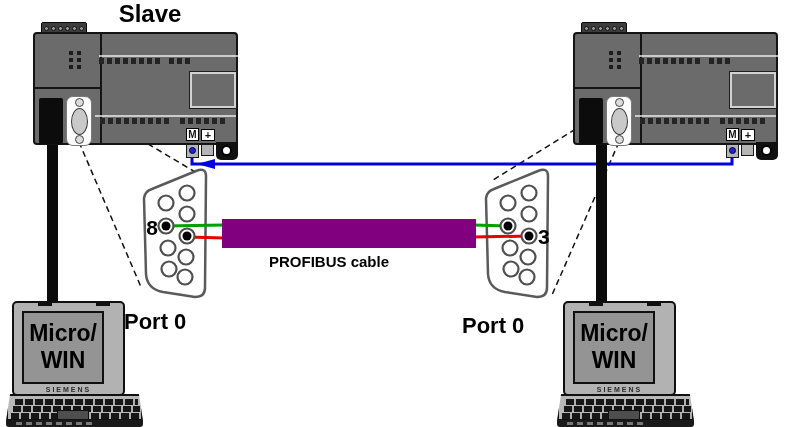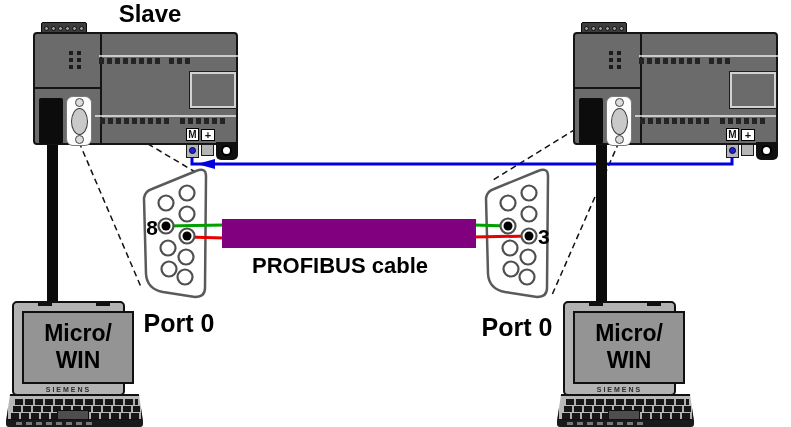--- a/index.html
+++ b/index.html
@@ -11,21 +11,21 @@
   }
   *{box-sizing:border-box;margin:0;padding:0}
   html,body{background:#fff}
   body{font-family:"Liberation Sans",sans-serif;}
   .stage{position:relative;width:791px;height:427px;background:#fff;overflow:hidden}
   .abs{position:absolute}
 
   
   .device-title{font-size:24px;font-weight:bold;color:#000;text-align:center;width:140px}
   .cable-caption{font-weight:bold;color:#000;text-align:center}
-  .port-label{font-size:25px;font-weight:bold;color:#000;text-align:center;width:110px}
+  .port-label{font-size:22px;font-weight:bold;color:#000;text-align:left;width:110px}
 
   
   .plc{width:205px;height:150px}
   .plc .tstrip{left:8px;top:0;width:46px;height:13px;background:#3d3d3d;border:1px solid #0a0a0a;border-radius:2px;
     display:flex;align-items:center;justify-content:center;gap:2px}
   .plc .tscrew{width:5px;height:5px;border-radius:50%;background:#9a9a9a;border:1px solid #111}
   .plc .body{left:0;top:10px;width:205px;height:113px;background:var(--plc-body);border:2px solid #141414;border-radius:4px}
   .plc .module{left:0;top:10px;width:69px;height:113px;border-right:2px solid #141414}
   .plc .module-div{left:0;top:65px;width:69px;height:2px;background:#141414}
   .plc .ledgrid{left:36px;top:29px;width:12px;height:20px;display:grid;grid-template-columns:4px 4px;grid-auto-rows:4px;gap:3px 4px}
@@ -51,21 +51,21 @@
 
   
   .pc-cable{width:11px;background:#0b0b0b}
 
   
   .laptop{width:137px;height:127px}
   .laptop .lid{left:6px;top:1px;width:113px;height:95px;background:#b2b2b2;border:2px solid #101010;border-radius:5px}
   .laptop .bump{top:-2px;width:14px;height:5px;background:#101010}
   .laptop .bump.l{left:24px}
   .laptop .bump.r{left:82px}
-  .laptop .screen{left:16px;top:11px;width:112px;height:73px;background:#949494;border:2px solid #101010;
+  .laptop .screen{left:16px;top:11px;width:82px;height:73px;background:#949494;border:2px solid #101010;
     text-align:center;color:#000;font-weight:bold;font-size:23px;line-height:27px;padding-top:7px}
   .laptop .brand{left:6px;top:86px;width:113px;text-align:center;font-size:7px;font-weight:bold;letter-spacing:2px;color:#2a2a2a}
   .laptop .base{left:0;top:94px;width:137px;height:27px;background:#b8b8b8;border:2px solid #101010;
     clip-path:polygon(3% 0,97% 0,100% 100%,0 100%)}
   .laptop .krow{height:6px;background:repeating-linear-gradient(90deg,#161616 0 8px,#aeaeae 8px 10px)}
   .laptop .touchpad{left:51px;top:110px;width:32px;height:10px;background:#4e4e4e;border:1px solid #101010}
   .laptop .front{left:0;top:120px;width:137px;height:7px;background:#1a1a1a;border-radius:0 0 3px 3px}
   .laptop .vents{left:10px;top:2px;width:80px;height:3px;background:repeating-linear-gradient(90deg,#787878 0 6px,rgba(0,0,0,0) 6px 10px)}
 
   
@@ -262,18 +262,18 @@
       <div class="krow abs" style="left:3px;top:17px;width:131px"></div>
     </div>
     <div class="touchpad abs"></div>
     <div class="front abs">
       <div class="vents abs"></div>
     </div>
   </div>
 
   <div class="device-title abs" style="left:80px;top:0">Slave</div>
 
-  <div class="cable-caption abs" style="left:225px;top:253px;width:230px;font-size:22px">PROFIBUS cable</div>
+  <div class="cable-caption abs" style="left:214px;top:253px;width:230px;font-size:15px">PROFIBUS cable</div>
 
   <div class="port-label abs" style="left:124px;top:309px">Port 0</div>
   <div class="port-label abs" style="left:462px;top:313px">Port 0</div>
 
 </div>
 
 </body></html>

